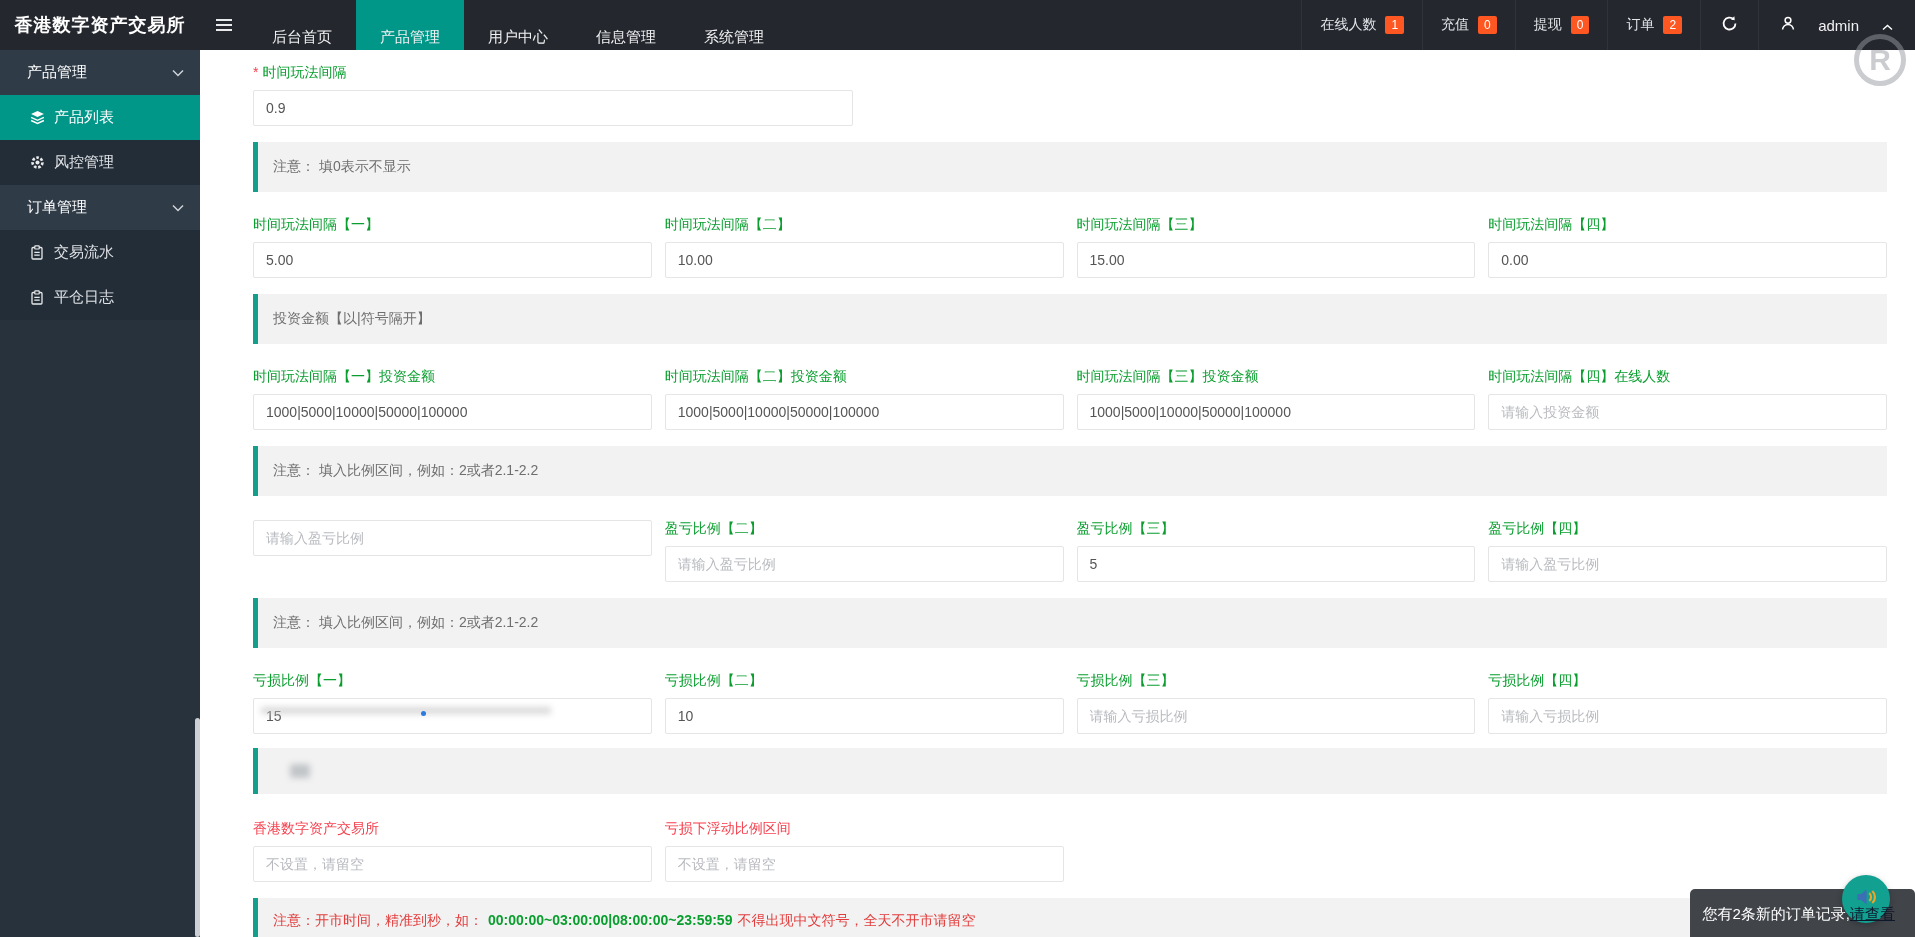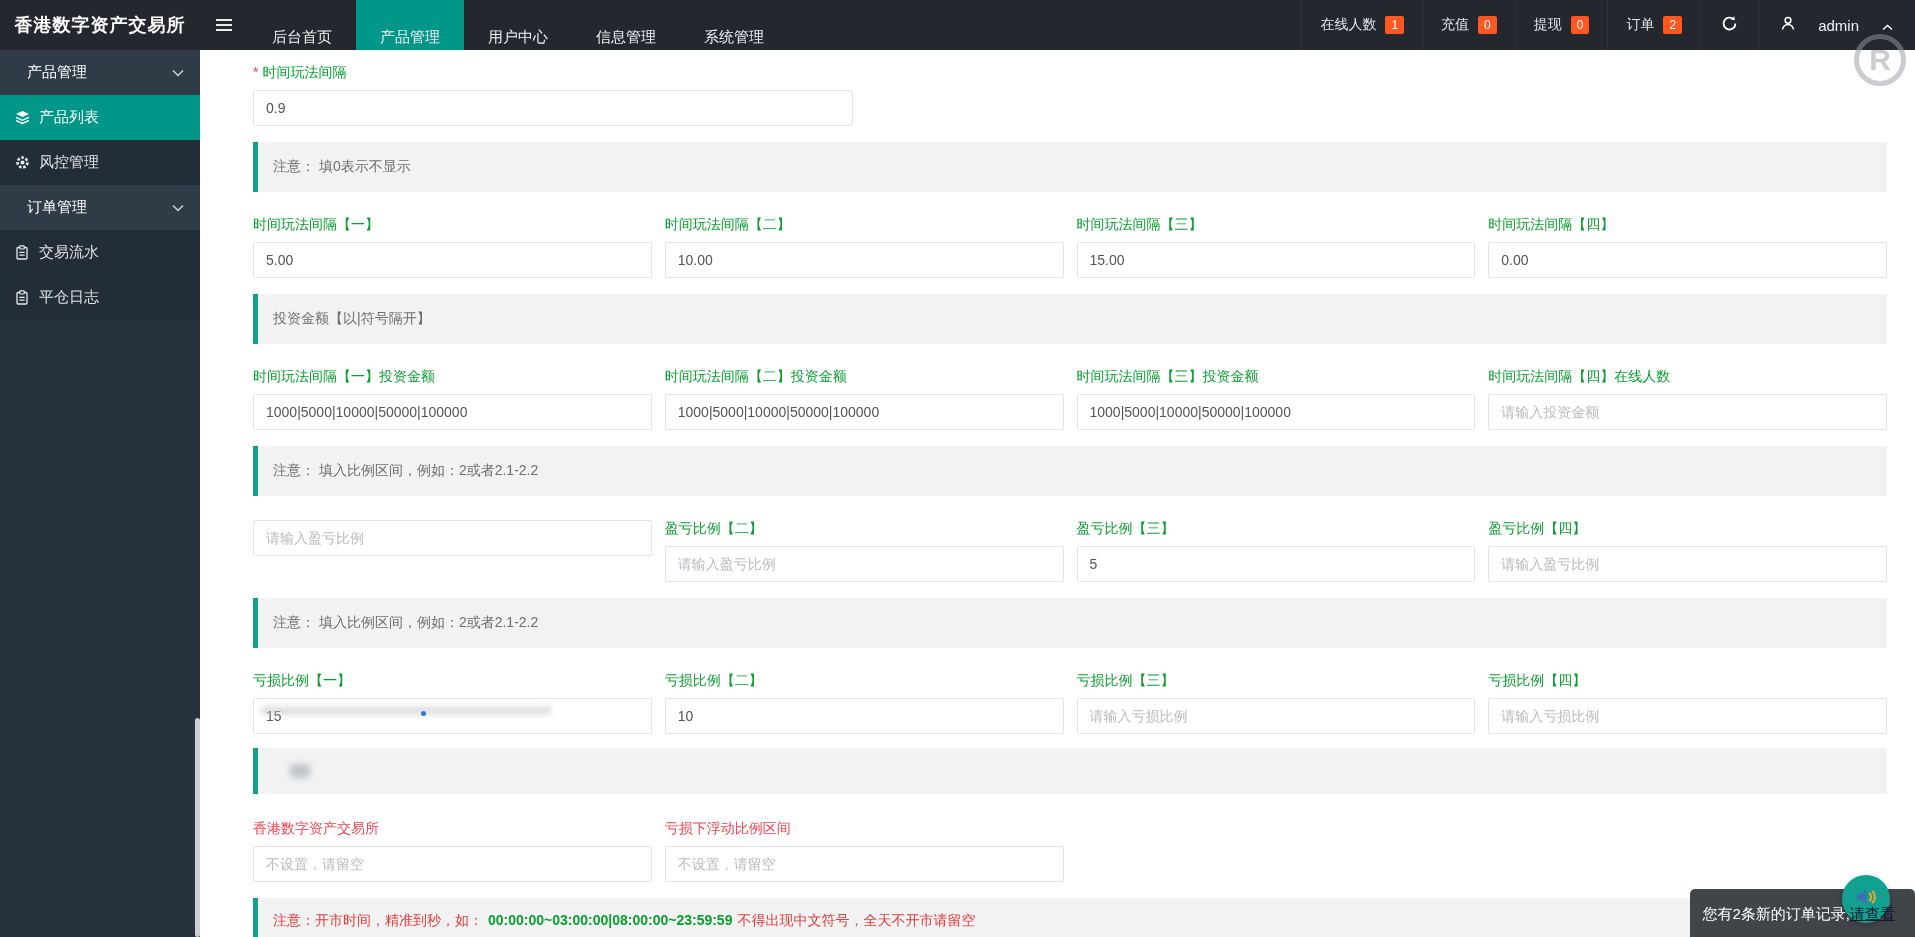--- a/index.html
+++ b/index.html
@@ -29,21 +29,21 @@
     border-left:1px solid rgba(255,255,255,.06); cursor:pointer; }
   .user { display:flex; align-items:center; gap:23px; padding:0 22px; font-size:15px;
     color:#f0f1f2; border-left:1px solid rgba(255,255,255,.06); cursor:pointer; }
 
   
   .sidebar { position:absolute; top:50px; left:0; width:200px; bottom:0;
     background:#28323c; z-index:10; }
   .side-item { height:45px; display:flex; align-items:center; font-size:15px;
     color:#dfe2e6; cursor:pointer; }
   .side-group { background:#2f3b47; color:#fff; padding:0 16px 0 27px; }
-  .side-child { background:#232d37; padding:0 16px 0 14px; }
+  .side-child { background:#232d37; padding:0 16px 0 29px; }
   .side-child.active { background:#009688; color:#fff; }
   .side-icon { width:16px; height:16px; margin-right:9px; display:inline-flex;
     align-items:center; justify-content:center; }
   .chevron { margin-left:auto; display:inline-flex; }
   .side-scroll { position:absolute; right:0; top:668px; width:5px; height:219px;
     background:#ccd0d4; border-radius:3px; }
 
   
   .content { position:absolute; left:200px; top:50px; right:0; bottom:0;
     background:#fff; overflow:hidden; }

